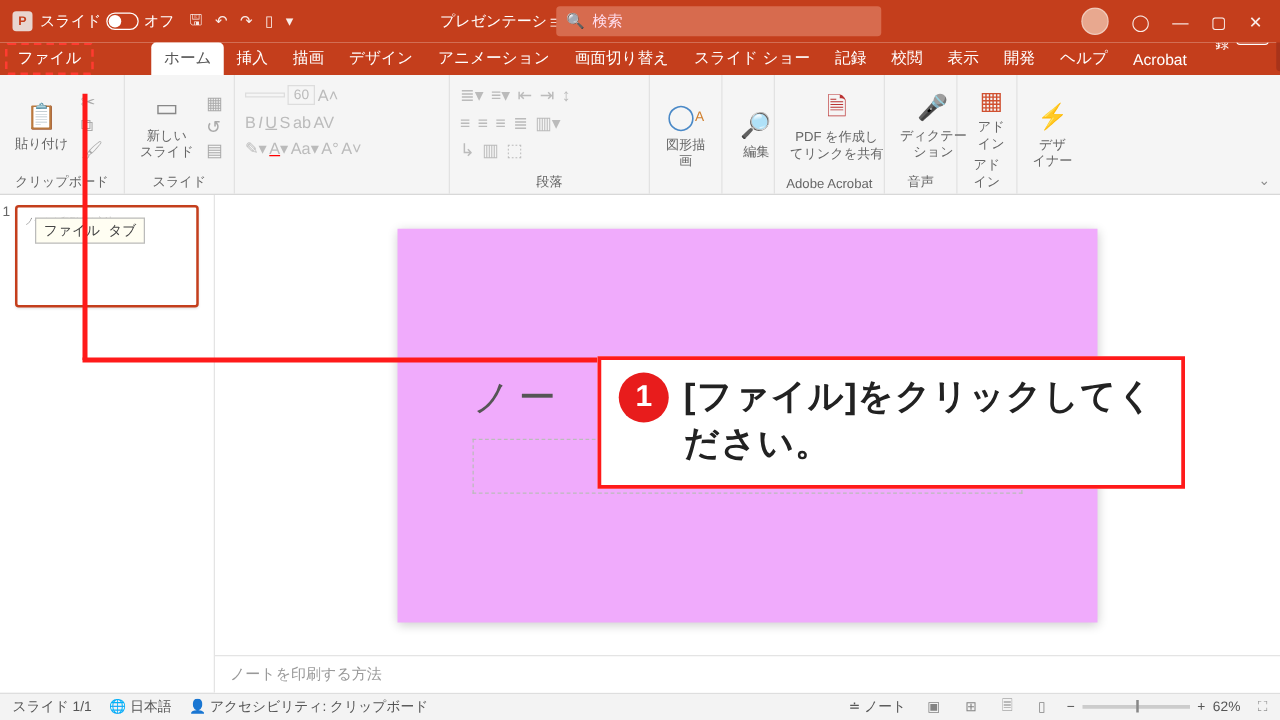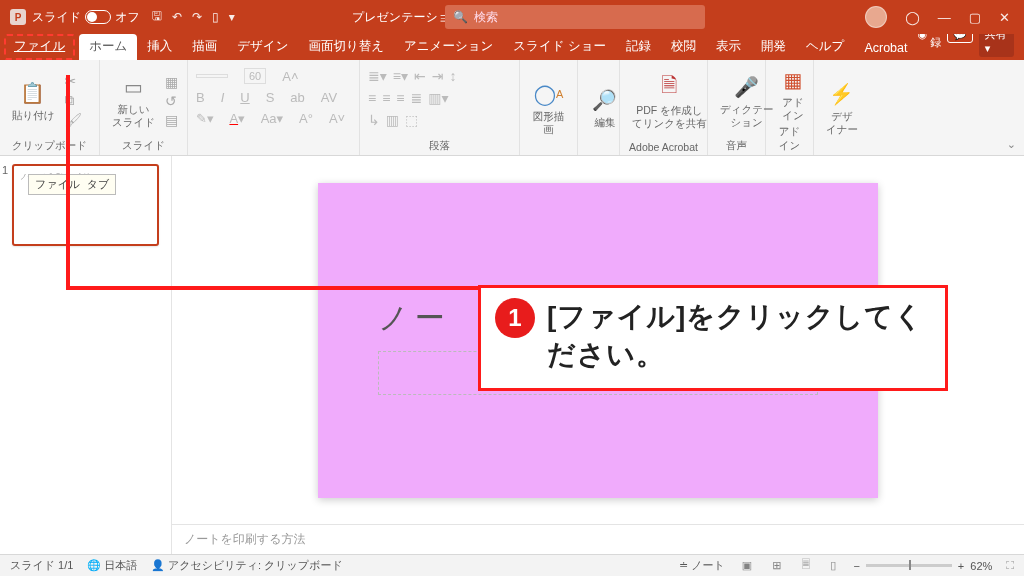--- a/index.html
+++ b/index.html
@@ -17,21 +17,21 @@
   .titlebar .title { position:absolute; left:50%; transform:translateX(-160px); }
   .titlebar .search { position:absolute; left:445px; top:5px; width:260px; height:24px; background:#d76b4e; border-radius:3px; display:flex; align-items:center; padding:0 8px; gap:6px; color:#fde; }
   .titlebar .right { margin-left:auto; display:flex; align-items:center; gap:18px; padding-right:14px; }
   .titlebar .right .avatar{width:22px;height:22px;border-radius:50%;background:#e8a88f;border:1px solid rgba(255,255,255,.4);}
   .titlebar .right .winbtn{font-size:13px;opacity:.9;}
 
   
   .tabs { height:26px; background:#c43e1c; display:flex; align-items:flex-end; padding:0 4px; font-size:12.5px; color:#fff; }
   .tabs .tab { padding:4px 10px 5px; cursor:pointer; white-space:nowrap; }
   .tabs .tab.active { background:#fff; color:#555; border-radius:4px 4px 0 0; font-weight:500;}
-  .tabs .tab.file { border:2px dashed #ff3b30; border-radius:3px; padding:2px 8px 3px; margin-right:4px;text-decoration:underline;}
+  .tabs .tab.file { border:2px dashed #ff3b30; border-radius:3px; padding:2px 8px 3px; margin-right:4px;}
   .tabs .spacer{flex:1;}
   .tabs .rightctrl{display:flex;gap:6px;align-items:center;padding-right:6px;padding-bottom:3px;}
   .tabs .rightctrl .rec{display:flex;align-items:center;gap:3px;font-size:11px;}
   .tabs .rightctrl .box{border:1px solid #fff;border-radius:3px;padding:1px 5px;font-size:11px;}
   .tabs .rightctrl .share{background:#a8331a;border-radius:3px;padding:2px 6px;font-size:11px;}
 
   
   .ribbon { height:96px; background:#f5f5f5; border-bottom:1px solid #d8d8d8; display:flex; font-size:10.5px; color:#666; position:relative;}
   .ribbon .group { border-right:1px solid #e2e2e2; padding:4px 8px 2px; display:flex; flex-direction:column; justify-content:space-between; }
   .ribbon .group .body { flex:1; display:flex; align-items:center; gap:6px; }
@@ -65,21 +65,21 @@
   .status .zoom { display:flex; align-items:center; gap:6px;}
   .status .zoom .track{width:86px;height:3px;background:#ccc;position:relative;}
   .status .zoom .track::after{content:"";position:absolute;width:2px;height:10px;background:#888;top:-4px;left:50%;}
 
   
   .callout-line { position:absolute; border:2px solid #ff1a1a; z-index:10;}
   .callout { position:absolute; left:478px; top:285px; width:470px; background:#fff; border:3px solid #ff1a1a; padding:10px 14px 14px 14px; z-index:20; display:flex; gap:12px; align-items:flex-start;}
   .callout .num { width:40px; height:40px; border-radius:50%; background:#e81c1c; color:#fff; display:flex; align-items:center; justify-content:center; font-size:24px; font-weight:bold; flex-shrink:0;}
   .callout .txt { font-size:28px; color:#222; font-weight:600; line-height:1.35; letter-spacing:1px;}
 
-  .fontrow{display:flex;gap:16px;align-items:center;color:#bbb;font-size:13px;}
+  .fontrow{display:flex;gap:2px;align-items:center;color:#bbb;font-size:13px;}
   .pararow{display:flex;gap:6px;align-items:center;color:#bbb;font-size:14px;}
 </style>
 </head>
 <body>
 
 <div class="titlebar">
   <div class="left">
     <span class="icon">P</span>
     <div class="autosave">
       <span>スライド</span>
@@ -103,29 +103,29 @@
     <span class="avatar"></span>
     <span class="winbtn">◯</span>
     <span class="winbtn">—</span>
     <span class="winbtn">▢</span>
     <span class="winbtn">✕</span>
   </div>
 </div>
 
 <div class="tabs">
   <div class="tab file">ファイル</div>
-  <div class="tab active" style="position:relative;">
+  <div class="tab active" style="position:relative;margin-left:42px;">
     <span style="position:absolute;left:0;right:0;bottom:0;height:2px;"></span>
     <span>ホーム</span>
   </div>
   <div class="tab">挿入</div>
   <div class="tab">描画</div>
   <div class="tab">デザイン</div>
+  <div class="tab">アニメーション</div>
   <div class="tab">画面切り替え</div>
-  <div class="tab">アニメーション</div>
   <div class="tab">スライド ショー</div>
   <div class="tab">記録</div>
   <div class="tab">校閲</div>
   <div class="tab">表示</div>
   <div class="tab">開発</div>
   <div class="tab">ヘルプ</div>
   <div class="tab">Acrobat</div>
   <div class="spacer"></div>
   <div class="rightctrl">
     <div class="rec">

